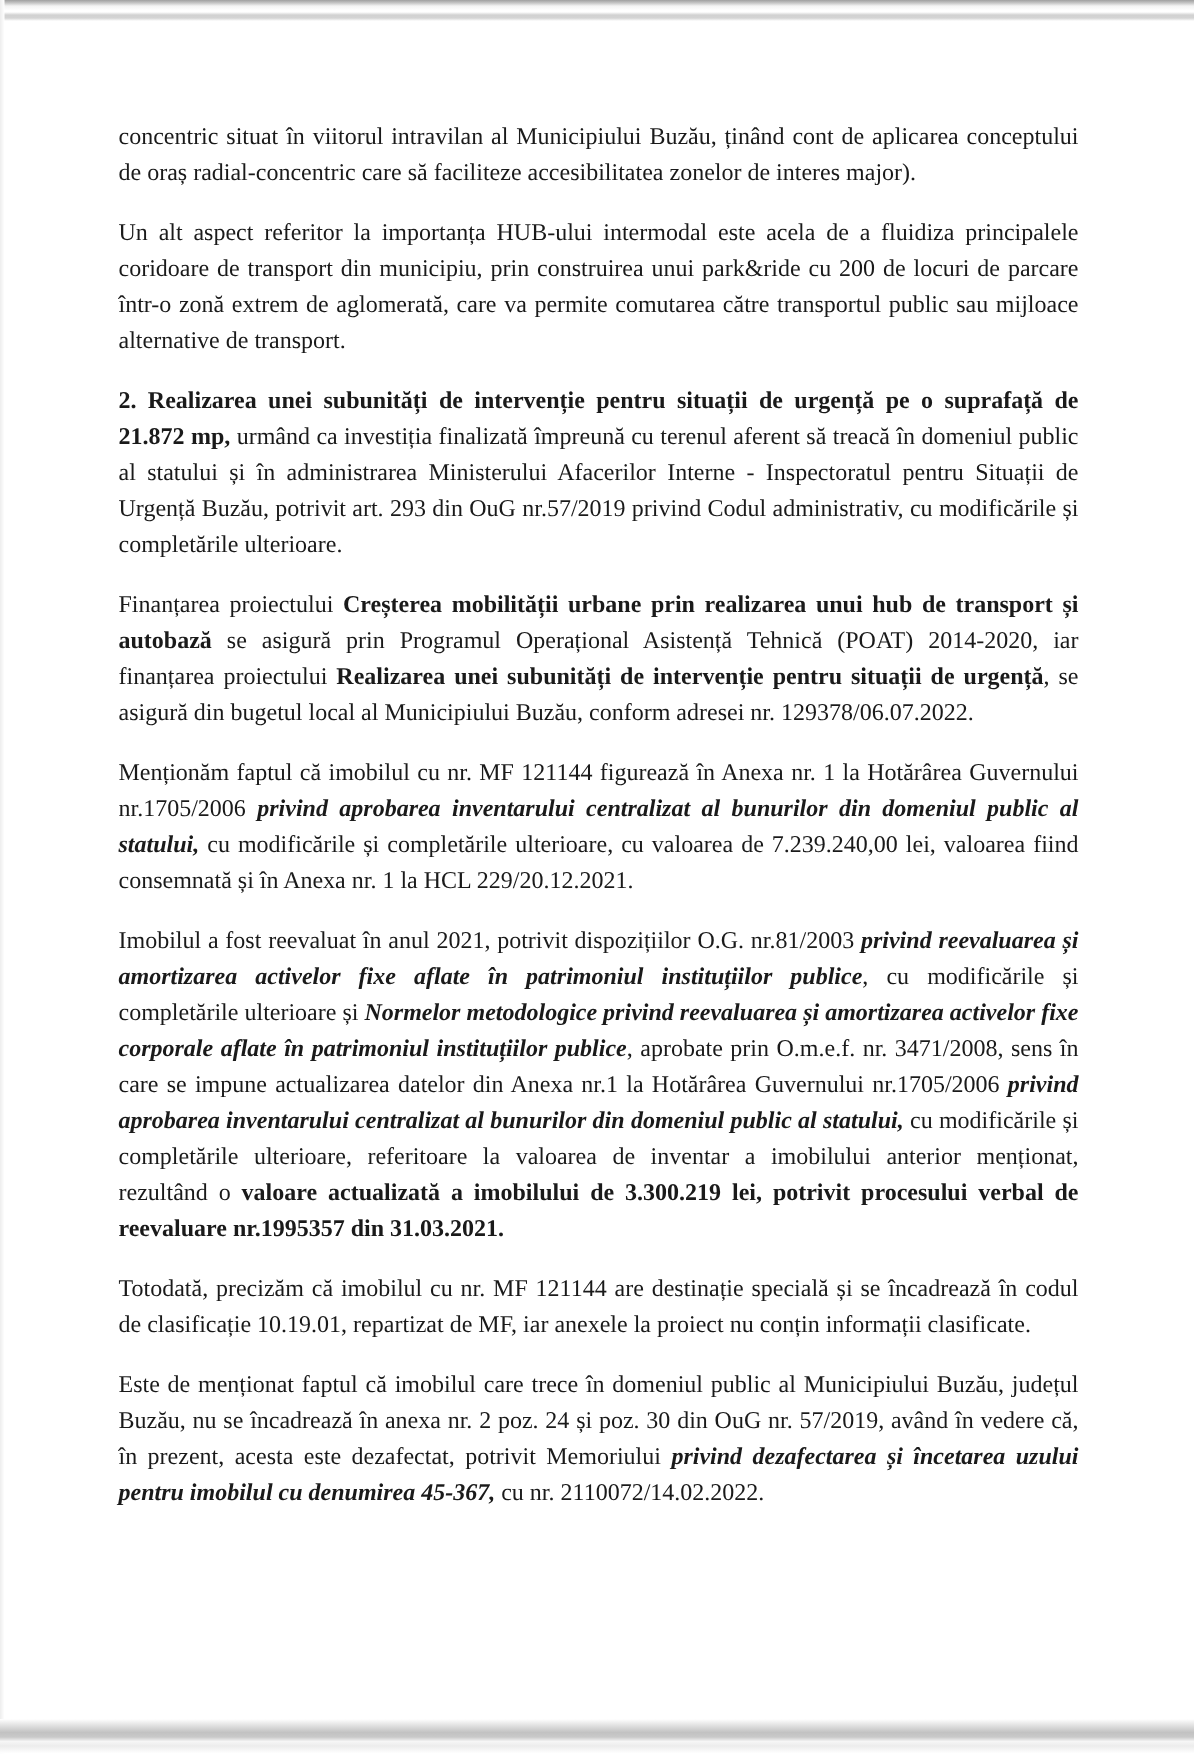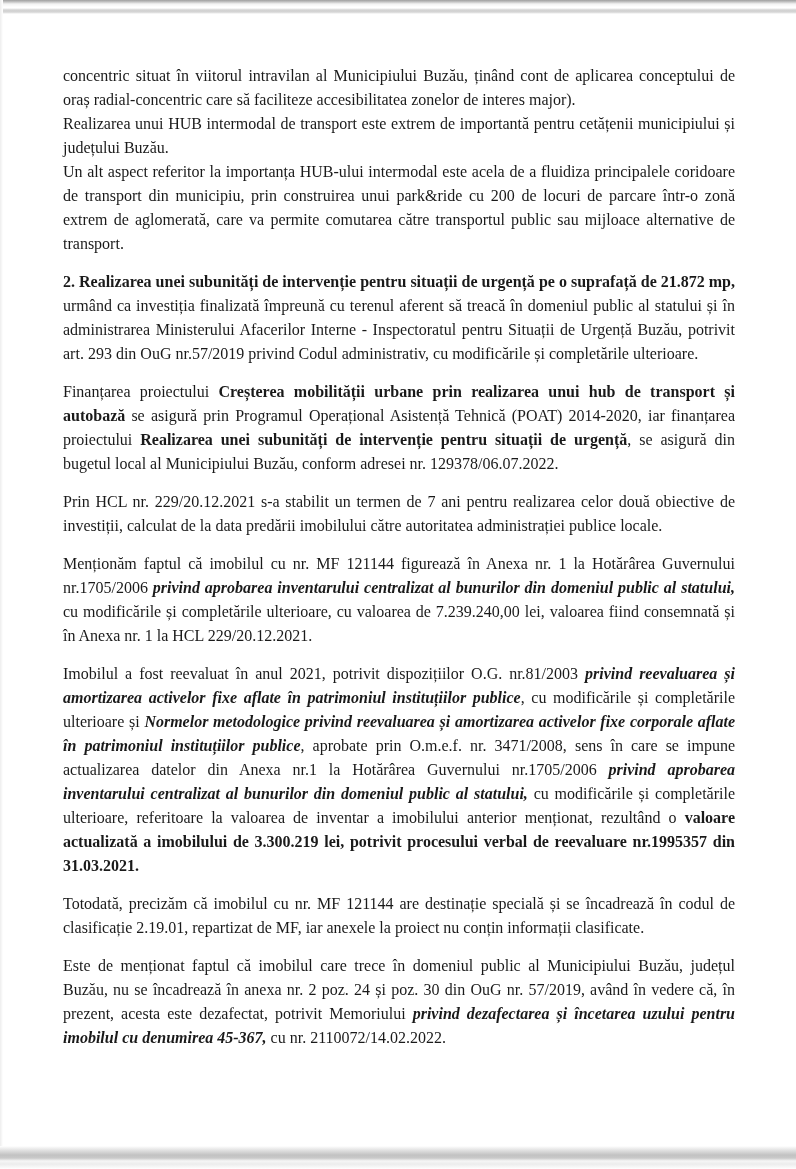--- a/index.html
+++ b/index.html
@@ -42,43 +42,41 @@
     position: absolute;
     top: 64px;
     left: 63px;
     width: 672px;
     color: #1a1a1a;
     font-size: 16px;
     line-height: 24px;
     text-align: justify;
   }
   .doc-body p {
-    margin: 0;
+    margin: 16px;
     padding: 0;
   }
   .doc-body p.gap {
     margin-top: 14px;
   }
   .seg-normal { font-weight: normal; font-style: normal; }
   .seg-bold { font-weight: bold; font-style: normal; }
   .seg-italic { font-weight: bold; font-style: italic; }
   .seg-bolditalic { font-weight: bold; }
 </style>
 </head>
 <body>
 
 <div class="page">
   <div class="scan-edge-top"></div>
   <div class="scan-edge-left"></div>
   <div class="doc-body" id="doc-body">
       <p><span class="seg-normal">concentric situat în viitorul intravilan al Municipiului Buzău, ținând cont de aplicarea conceptului de oraș radial-concentric care să faciliteze accesibilitatea zonelor de interes major).</span></p>
-      <p><span class="seg-normal">Realizarea unui HUB intermodal de transport este extrem de importantă pentru cetățenii municipiului și județului Buzău.</span></p>
       <p><span class="seg-normal">Un alt aspect referitor la importanța HUB-ului intermodal este acela de a fluidiza principalele coridoare de transport din municipiu, prin construirea unui park&amp;ride cu 200 de locuri de parcare într-o zonă extrem de aglomerată, care va permite comutarea către transportul public sau mijloace alternative de transport.</span></p>
       <p class="gap"><span class="seg-bold">2. Realizarea unei subunități de intervenție pentru situații de urgență pe o suprafață de 21.872 mp, </span><span class="seg-normal">urmând ca investiția finalizată împreună cu terenul aferent să treacă în domeniul public al statului și în administrarea Ministerului Afacerilor Interne - Inspectoratul pentru Situații de Urgență Buzău, potrivit art. 293 din OuG nr.57/2019 privind Codul administrativ, cu modificările și completările ulterioare.</span></p>
       <p class="gap"><span class="seg-normal">Finanțarea proiectului </span><span class="seg-bolditalic">Creșterea mobilității urbane prin realizarea unui hub de transport și autobază</span><span class="seg-normal"> se asigură prin Programul Operațional Asistență Tehnică (POAT) 2014-2020, iar finanțarea proiectului </span><span class="seg-bolditalic">Realizarea unei subunități de intervenție pentru situații de urgență</span><span class="seg-normal">, se asigură din bugetul local al Municipiului Buzău, conform adresei nr. 129378/06.07.2022.</span></p>
-      <p class="gap"><span class="seg-normal">Prin HCL nr. 229/20.12.2021 s-a stabilit un termen de 7 ani pentru realizarea celor două obiective de investiții, calculat de la data predării imobilului către autoritatea administrației publice locale.</span></p>
       <p class="gap"><span class="seg-normal">Menționăm faptul că imobilul cu nr. MF 121144 figurează în Anexa nr. 1 la Hotărârea Guvernului nr.1705/2006 </span><span class="seg-italic">privind aprobarea inventarului centralizat al bunurilor din domeniul public al statului,</span><span class="seg-normal"> cu modificările și completările ulterioare, cu valoarea de 7.239.240,00 lei, valoarea fiind consemnată și în Anexa nr. 1 la HCL 229/20.12.2021.</span></p>
       <p class="gap"><span class="seg-normal">Imobilul a fost reevaluat în anul 2021, potrivit dispozițiilor O.G. nr.81/2003 </span><span class="seg-italic">privind reevaluarea și amortizarea activelor fixe aflate în patrimoniul instituțiilor publice</span><span class="seg-normal">, cu modificările și completările ulterioare și </span><span class="seg-italic">Normelor metodologice privind reevaluarea și amortizarea activelor fixe corporale aflate în patrimoniul instituțiilor publice</span><span class="seg-normal">, aprobate prin O.m.e.f. nr. 3471/2008, sens în care se impune actualizarea datelor din Anexa nr.1 la Hotărârea Guvernului nr.1705/2006 </span><span class="seg-italic">privind aprobarea inventarului centralizat al bunurilor din domeniul public al statului,</span><span class="seg-normal"> cu modificările și completările ulterioare, referitoare la valoarea de inventar a imobilului anterior menționat, rezultând o </span><span class="seg-bold">valoare actualizată a imobilului de 3.300.219 lei, potrivit procesului verbal de reevaluare nr.1995357 din 31.03.2021.</span></p>
-      <p class="gap"><span class="seg-normal">Totodată, precizăm că imobilul cu nr. MF 121144 are destinație specială și se încadrează în codul de clasificație 2.19.01, repartizat de MF, iar anexele la proiect nu conțin informații clasificate.</span></p>
+      <p class="gap"><span class="seg-normal">Totodată, precizăm că imobilul cu nr. MF 121144 are destinație specială și se încadrează în codul de clasificație 10.19.01, repartizat de MF, iar anexele la proiect nu conțin informații clasificate.</span></p>
       <p class="gap"><span class="seg-normal">Este de menționat faptul că imobilul care trece în domeniul public al Municipiului Buzău, județul Buzău, nu se încadrează în anexa nr. 2 poz. 24 și poz. 30 din OuG nr. 57/2019, având în vedere că, în prezent, acesta este dezafectat, potrivit Memoriului </span><span class="seg-italic">privind dezafectarea și încetarea uzului pentru imobilul cu denumirea 45-367,</span><span class="seg-normal"> cu nr. 2110072/14.02.2022.</span></p>
     </div>
   <div class="scan-edge-bottom"></div>
 </div>
 
 </body></html>

